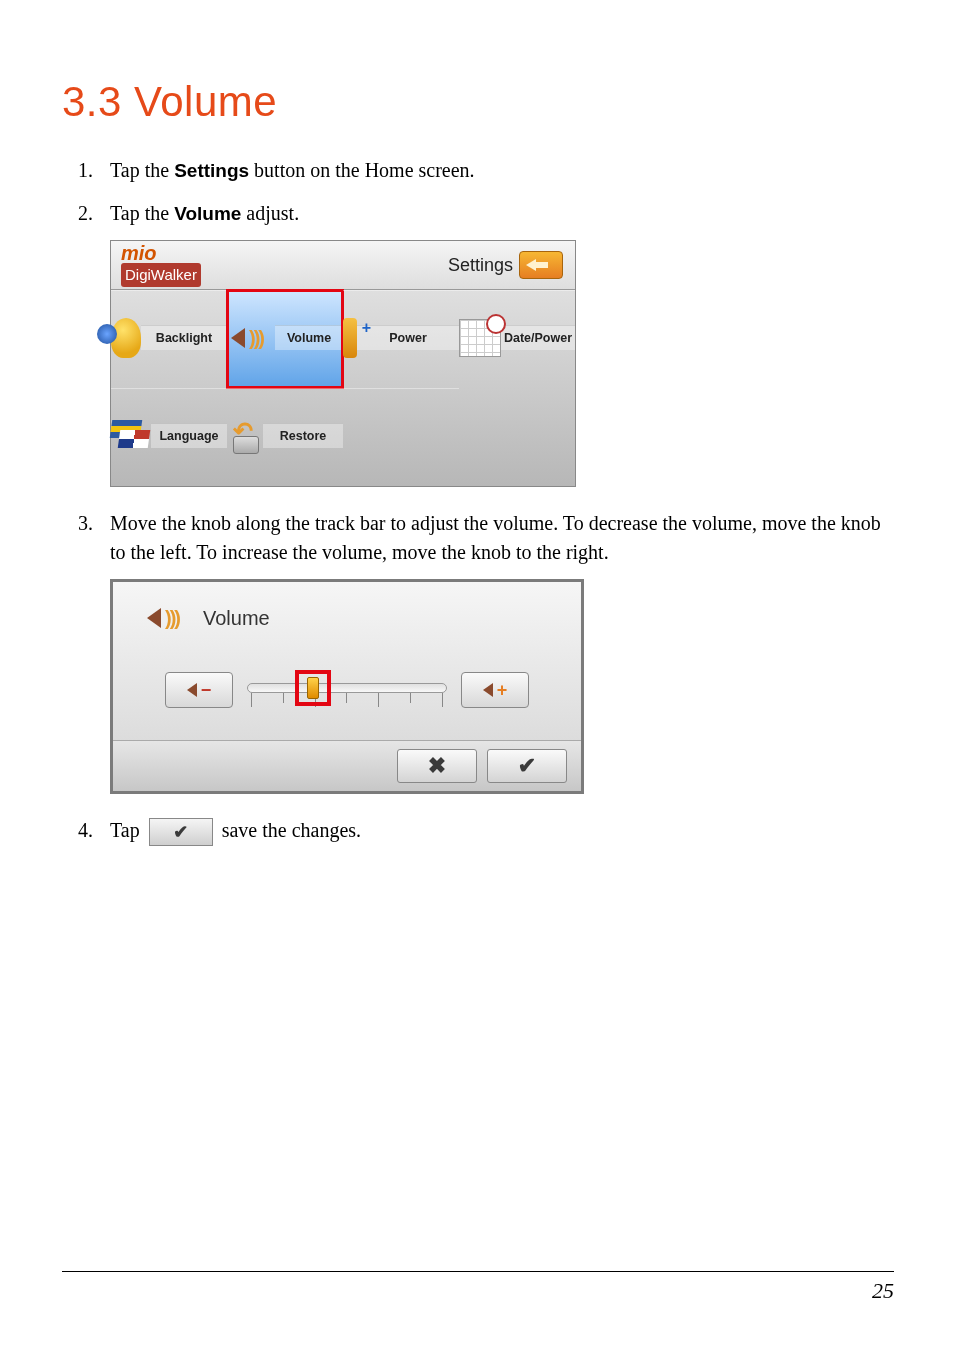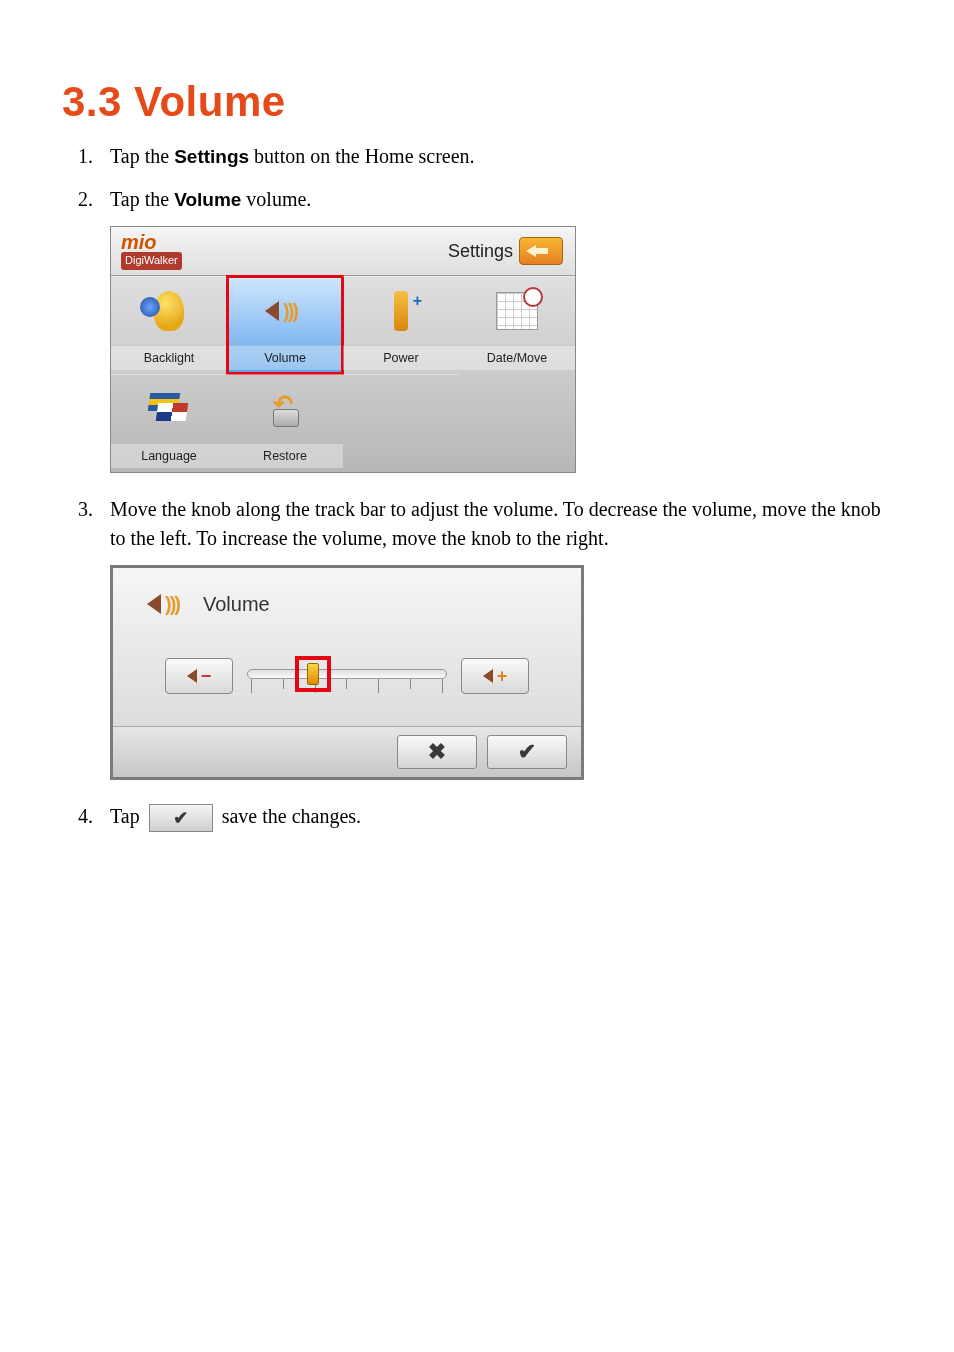--- a/index.html
+++ b/index.html
@@ -11,24 +11,24 @@
   }
   .page {
     width: 954px;
     height: 1352px;
     position: relative;
     box-sizing: border-box;
     padding: 78px 72px 40px 62px;
   }
   h1.section-title {
     font-family: Arial, Helvetica, sans-serif;
-    font-weight: 700;
+    font-weight: 400;
     color: #e64a19;
     font-size: 42px;
-    margin: 0 0 16px 0;
+    margin: 0 0 30px 0;
     letter-spacing: 0.5px;
   }
   ol.steps {
     margin: 0;
     padding-left: 36px;
     font-size: 20px;
     line-height: 1.45;
   }
   ol.steps > li {
     padding-left: 12px;
@@ -71,21 +71,21 @@
     font-family: Arial, sans-serif;
     font-style: italic;
     font-weight: bold;
     color: #d35400;
     font-size: 20px;
     line-height: 1;
   }
   .device1 .brand .walker {
     background: #b03a2e;
     color: #fff;
-    font-size: 11px;
+    font-size: 15px;
     padding: 1px 4px;
     border-radius: 3px;
   }
   .device1 .topbar .titlewrap {
     display: flex;
     align-items: center;
     gap: 6px;
     padding-right: 6px;
   }
   .device1 .topbar .title {
@@ -119,25 +119,26 @@
     background: #fff2d0;
   }
   .device1 .grid {
     display: grid;
     grid-template-columns: repeat(4, 1fr);
     grid-auto-rows: 98px;
   }
   .cell {
     position: relative;
     display: flex;
-    flex-direction: column;
+    flex-direction: row;
     align-items: center;
     justify-content: flex-end;
     padding-bottom: 4px;
     border-top: 1px solid rgba(255,255,255,.4);
+    font-weight: bold;
   }
   .cell .iconbox {
     flex: 1;
     display: flex;
     align-items: center;
     justify-content: center;
     width: 100%;
   }
   .cell .label {
     font-size: 12.5px;
@@ -327,21 +328,21 @@
 
 <div class="page">
 
   <h1 class="section-title">3.3   Volume</h1>
 
   <ol class="steps">
     <li>
       <span>Tap the </span><span class="bold-sans">Settings</span><span> button on the Home screen.</span>
     </li>
     <li>
-      <span>Tap the </span><span class="bold-sans">Volume</span><span> volume.</span>
+      <span>Tap the </span><span class="bold-sans">Volume</span><span> adjust.</span>
 
       <div class="figure-wrap">
         <div class="device1">
           <div class="topbar">
             <div class="brand">
               <div style="display:flex;flex-direction:column;align-items:flex-start;">
                 <span class="mio">mio</span>
                 <span class="walker">DigiWalker</span>
               </div>
             </div>
@@ -366,21 +367,21 @@
             <div class="cell">
               <div class="iconbox">
                   <span class="ic-power"></span>
                 </div>
               <div class="label">Power</div>
             </div>
             <div class="cell">
               <div class="iconbox">
                   <span class="ic-cal"></span>
                 </div>
-              <div class="label">Date/Move</div>
+              <div class="label">Date/Power</div>
             </div>
             <div class="cell">
               <div class="iconbox">
                   <span class="ic-lang"></span>
                 </div>
               <div class="label">Language</div>
             </div>
             <div class="cell">
               <div class="iconbox">
                   <span class="ic-restore"></span>
@@ -440,13 +441,16 @@
       </div>
     </li>
 
     <li>
       <span>Tap </span><span class="inline-check-btn">
           <span class="check-mark">✔</span>
         </span><span> save the changes.</span>
     </li>
   </ol>
 
+  <div class="page-footer">
+    <span>25</span>
+  </div>
 </div>
 
 </body></html>

